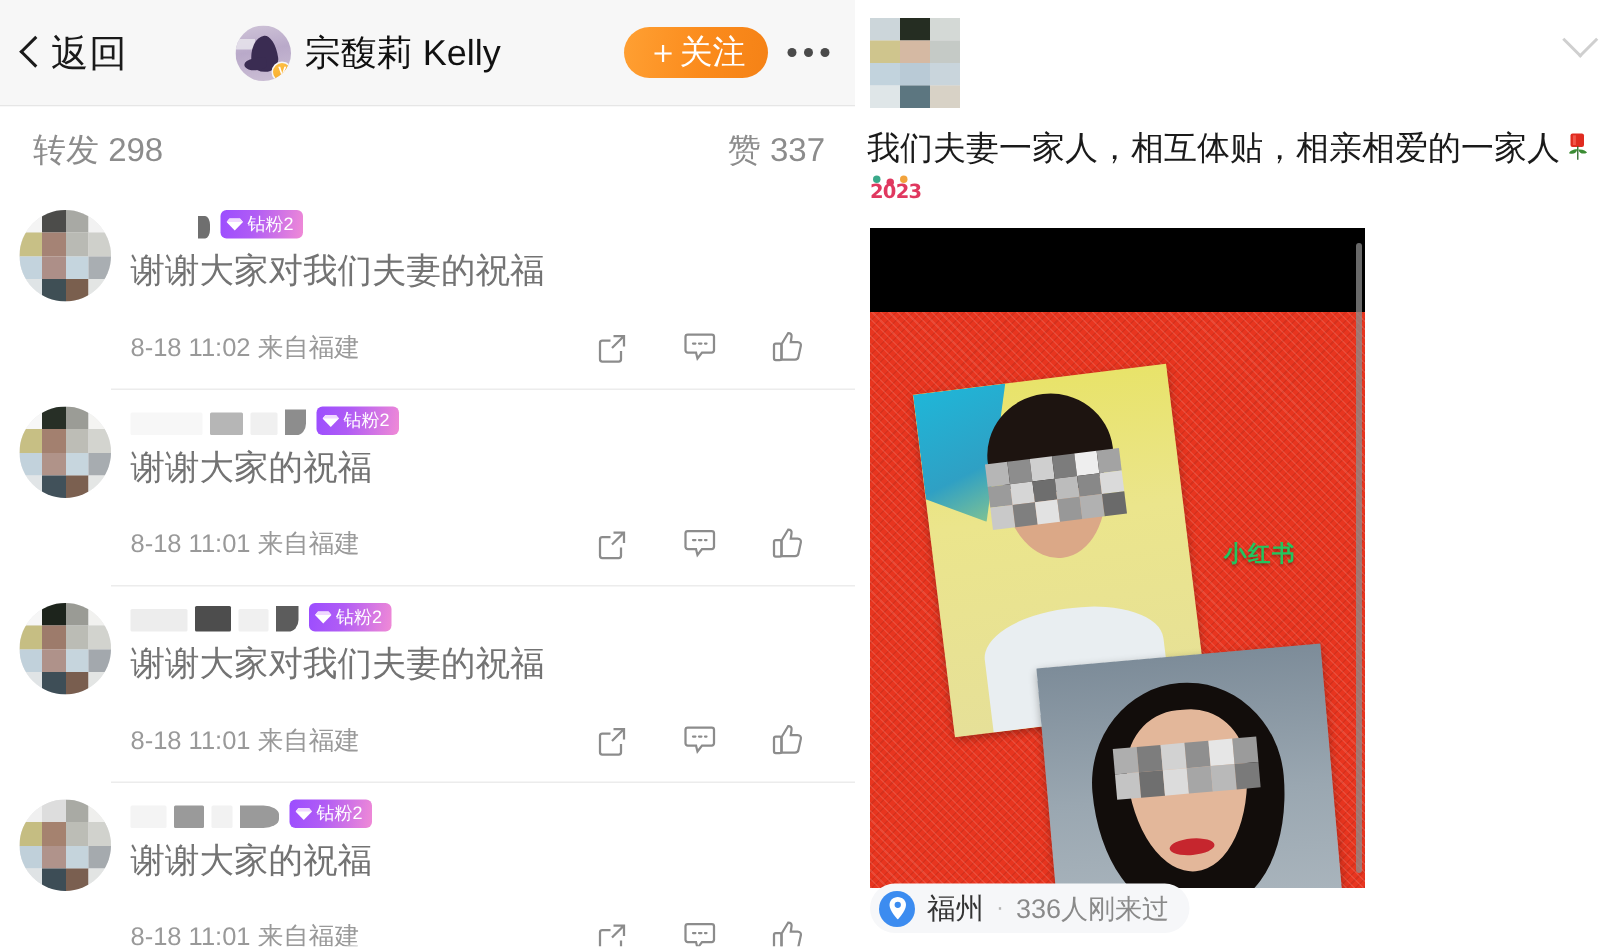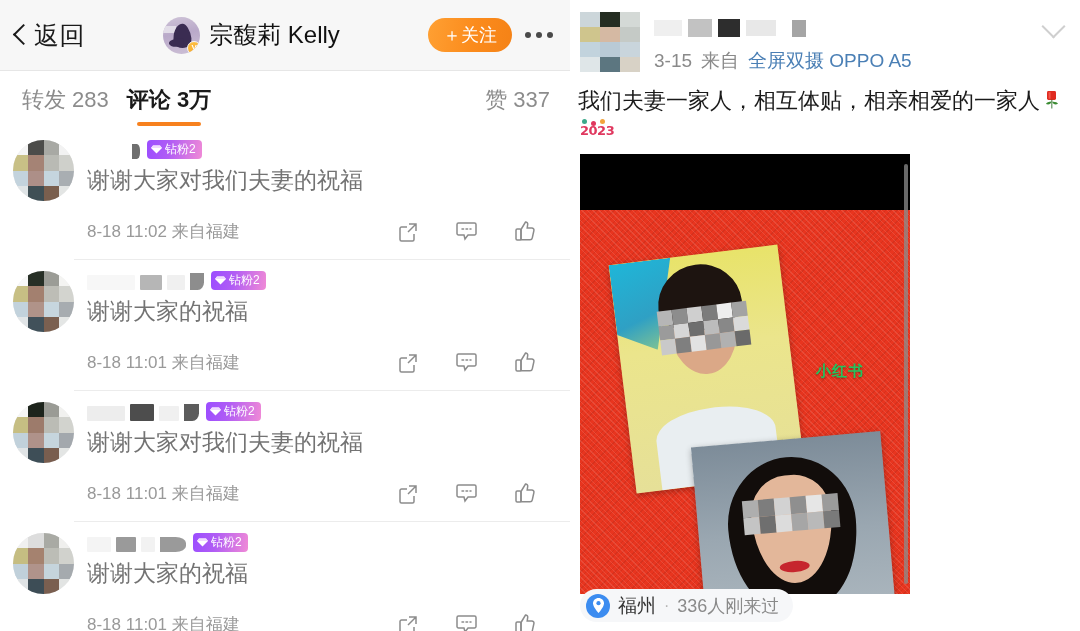--- a/index.html
+++ b/index.html
@@ -93,21 +93,21 @@
     color: #fff; font-size: 8px; font-weight: bold; line-height: 1;
   }
   .nav-username {
     font-size: 24px; color: #111; white-space: nowrap;
   }
   .follow-btn {
     flex: 0 0 auto;
     height: 34px; padding: 0 15px;
     border-radius: 17px;
     background: linear-gradient(100deg, #ffa033 0%, #fb8b1c 55%, #f58216 100%);
-    color: #ffffff; font-size: 18px;
+    color: #ffffff; font-size: 22px;
     display: flex; align-items: center; justify-content: center;
     gap: 1px; cursor: pointer; border: none;
     white-space: nowrap;
   }
   .nav-more {
     flex: 0 0 auto;
     display: flex; align-items: center; gap: 5px;
     padding: 0 4px 0 13px; cursor: pointer;
   }
   .nav-more i {
@@ -441,25 +441,21 @@
 
       <div class="nav-more">
         <i></i>
           <i></i>
           <i></i>
       </div>
     </div>
 
     <div class="tabbar">
       <div class="tab">
-        <span>转发 283</span>
-      </div>
-      <div class="tab active">
-        <span>评论 3万</span>
-        <span class="tab-underline"></span>
+        <span>转发 298</span>
       </div>
       <div class="tab-spacer"></div>
       <div class="tab-likes">赞 337</div>
     </div>
 
     <div class="comment-list">
 
       <div class="comment-row">
         <div class="c-avatar">
           <div class="mosaic" style="background:#efefef">
@@ -730,34 +726,20 @@
             <span style="background:#d4d9d6"></span>
           <span style="background:#cfc58d"></span>
             <span style="background:#d5b9a3"></span>
             <span style="background:#c5cac6"></span>
           <span style="background:#c2d3dd"></span>
             <span style="background:#b9cad6"></span>
             <span style="background:#c9d5dc"></span>
           <span style="background:#dfe6e8"></span>
             <span style="background:#5c7680"></span>
             <span style="background:#d8d2c6"></span>
-        </div>
-      </div>
-      <div class="p-head-body">
-        <div class="p-name-blur">
-          <span style="width:28px;height:16px;background:#efefef"></span>
-          <span style="width:24px;height:18px;background:#c2c2c2"></span>
-          <span style="width:22px;height:18px;background:#2d2d2d"></span>
-          <span style="width:30px;height:16px;background:#e8e8e8"></span>
-          <span style="width:14px;height:17px;background:#a5a5a5;margin-left:10px"></span>
-        </div>
-        <div class="p-meta">
-          <span>3-15</span>
-          <span>来自</span>
-          <span class="p-source">全屏双摄 OPPO A5</span>
         </div>
       </div>
       <span class="p-chevron"></span>
     </div>
 
     <div class="p-text">
       <span>我们夫妻一家人，相互体贴，相亲相爱的一家人</span>
       <span class="emoji-rose">
         <svg width="20" height="24" viewBox="0 0 20 24">
           <rect x="6" y="2" width="9" height="9" rx="1.4" fill="#e02b20"></rect>

